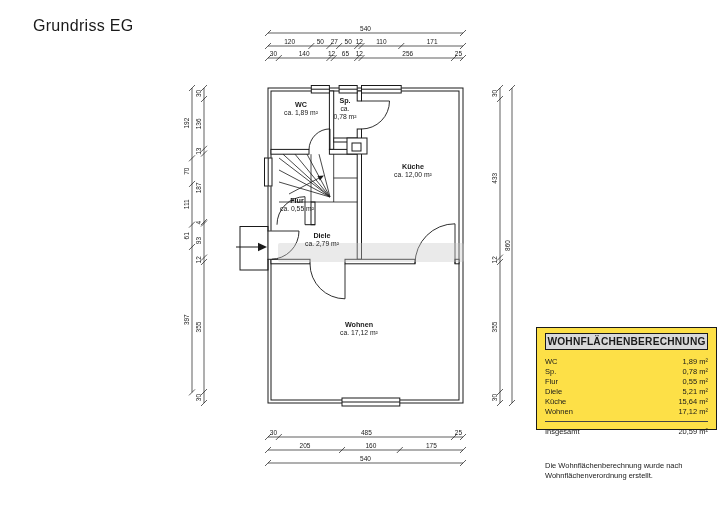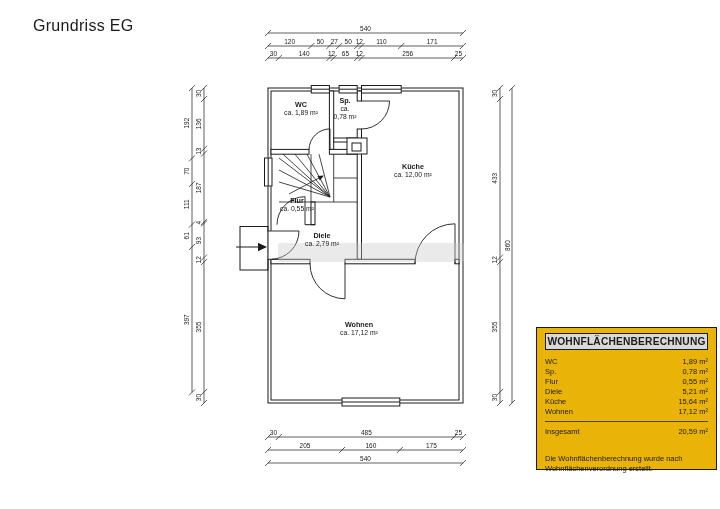--- a/index.html
+++ b/index.html
@@ -6,30 +6,30 @@
   body{width:720px;height:509px;position:relative;background:#fff;overflow:hidden;
        font-family:"Liberation Sans",sans-serif;color:#1a1a1a}
   .page-title{position:absolute;left:33px;top:17px;font-size:16px;letter-spacing:.3px}
   svg.plan{position:absolute;left:0;top:0;z-index:0}
   svg text{font-size:6.5px;fill:#1a1a1a}
   .watermark{position:absolute;left:278px;top:243px;width:186px;height:19px;
              background:#c9c9c9;opacity:.38;border-radius:2px;z-index:1}
   .room-label{position:absolute;text-align:center;line-height:1.25;z-index:2}
   .room-name{font-weight:bold;font-size:7.2px}
   .room-area{font-size:6.8px}
-  .area-table{position:absolute;left:536px;top:327px;width:181px;height:143px;
-              border:1px solid #1a1a1a;background:#eab308;box-sizing:border-box;
+  .area-table{position:absolute;left:536px;top:327px;width:181px;height:103px;
+              border:1px solid #1a1a1a;background:#fde047;box-sizing:border-box;
               padding:5px 8px 4px;z-index:3}
   .table-header{border:1px solid #1a1a1a;background:#d9d9d9;font-weight:bold;
                 font-size:10.2px;text-align:center;padding:2px 0;letter-spacing:.2px}
   .rows{margin-top:7px}
   .t-row{display:flex;justify-content:space-between;font-size:7.5px;line-height:1.33}
   .divider{border-top:1px solid #444;margin:4px 0 5px}
   .t-row.total{}
-  .table-note{font-size:7.5px;line-height:1.35;margin-top:17px;width:162px}
+  .table-note{font-size:7.5px;line-height:1.35;margin-top:24px;width:162px}
 </style>
 </head>
 <body>
 
 <div class="page-title">Grundriss EG</div>
 
 <svg class="plan" width="720" height="509" viewBox="0 0 720 509">
   <g stroke="#1a1a1a" stroke-width="1" fill="none">
 
     <g>

